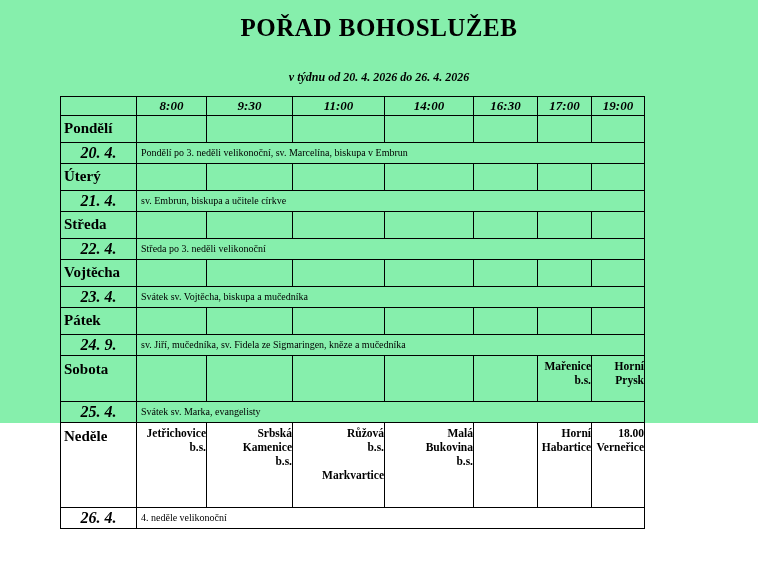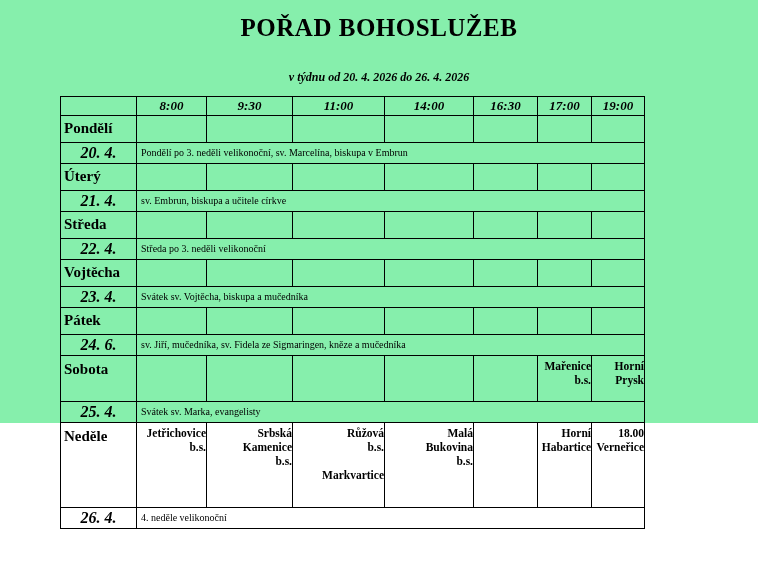--- a/index.html
+++ b/index.html
@@ -327,21 +327,21 @@
             </td>
             <td>
               <div class="svc"></div>
             </td>
             <td>
               <div class="svc"></div>
             </td>
           </tr>
           <tr class="note-row">
             <td>
-              <div class="date-cell">24. 6.</div>
+              <div class="date-cell">24. 9.</div>
             </td>
             <td colspan="7">
               <div class="note-cell">sv. Jiří, mučedníka, sv. Fidela ze Sigmaringen, kněze a mučedníka</div>
             </td>
           </tr>
           <tr class="day-row day-row-sat">
             <td>
               <div class="day-name">Sobota</div>
             </td>
             <td>

